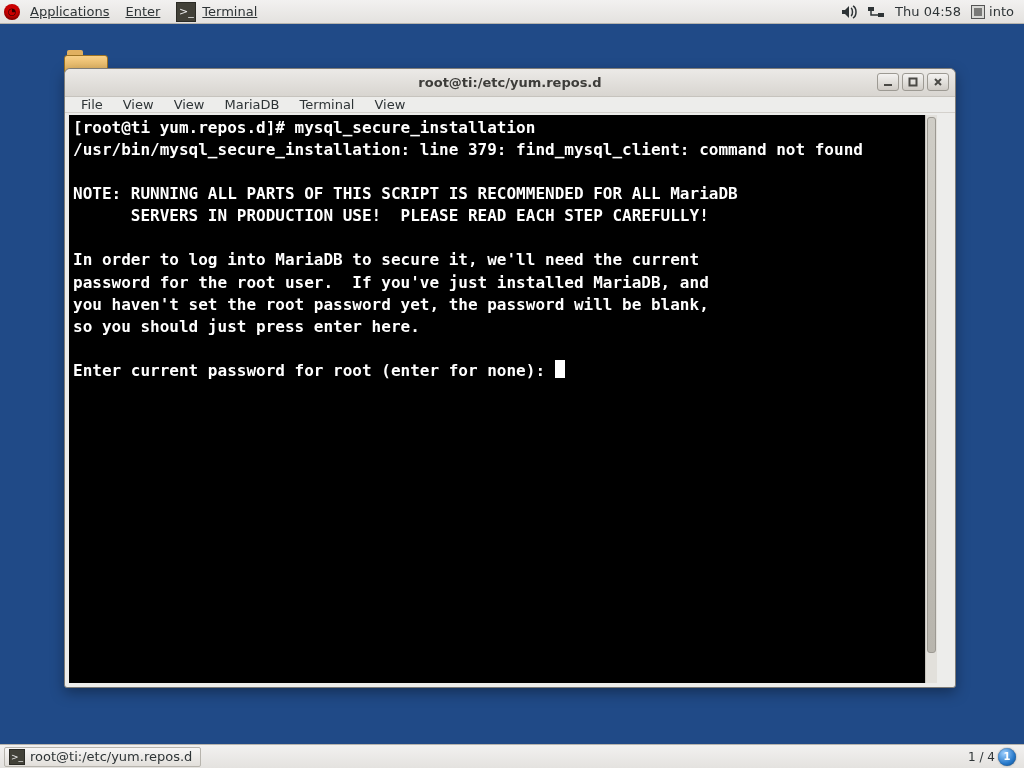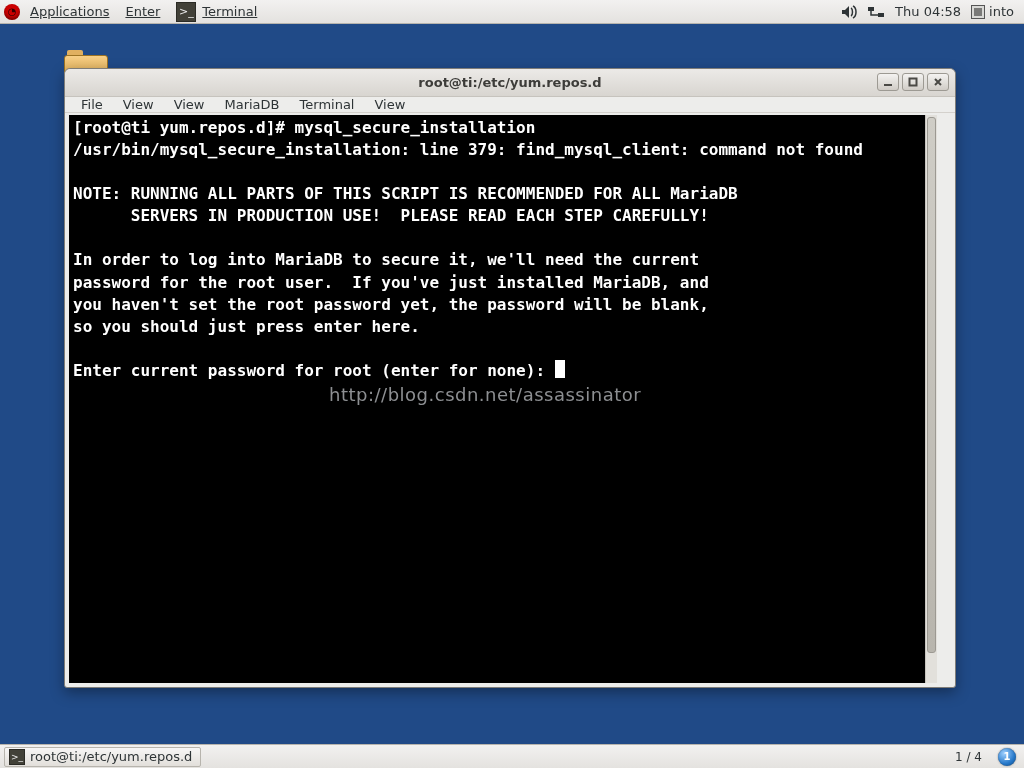--- a/index.html
+++ b/index.html
@@ -68,21 +68,21 @@
 
   
   .panel-bottom { position:absolute; bottom:0; left:0; right:0; height:24px;
     background:linear-gradient(#f2f1f0,#e4e2df); border-top:1px solid #b7b4ad;
     display:flex; align-items:center; padding:0 4px;}
   .task { display:flex; align-items:center; gap:5px; height:20px;
     background:linear-gradient(#f7f6f5,#e2dfda); border:1px solid #b7b4ad;
     border-radius:2px; padding:0 8px 0 4px;}
   .task .ico { width:16px; height:16px; background:#424138; border:1px solid #2b2b25;
     color:#eee; font-size:9px; display:flex; align-items:center; justify-content:center;}
-  .ws { margin-left:auto; display:flex; align-items:center; gap:16px; padding-right:4px;}
+  .ws { margin-left:auto; display:flex; align-items:center; gap:3px; padding-right:4px;}
   .ws .counter { font-size:12px; }
   .ws .badge { width:18px; height:18px; border-radius:50%;
     background:radial-gradient(circle at 35% 30%,#9fd0ff,#2678c9 60%,#0d4a86);
     display:flex; align-items:center; justify-content:center; color:#fff;
     font-size:10px; font-weight:bold; box-shadow:0 0 1px #0b3a6b inset, 0 0 2px rgba(0,0,0,.4);}
 </style>
 </head>
 <body>
 
 <div class="panel-top">
@@ -153,21 +153,21 @@
 <span>/usr/bin/mysql_secure_installation: line 379: find_mysql_client: command not found</span>
 
 <span>NOTE: RUNNING ALL PARTS OF THIS SCRIPT IS RECOMMENDED FOR ALL MariaDB</span>
 <span>      SERVERS IN PRODUCTION USE!  PLEASE READ EACH STEP CAREFULLY!</span>
 
 <span>In order to log into MariaDB to secure it, we'll need the current</span>
 <span>password for the root user.  If you've just installed MariaDB, and</span>
 <span>you haven't set the root password yet, the password will be blank,</span>
 <span>so you should just press enter here.</span>
 
-<span>Enter current password for root (enter for none): </span><span class="cursor"></span><span class="wm">http://blog.csdn.net/assassinator</span></div>
+<span>Enter current password for root (enter for none): </span><span class="cursor"></span></div>
     <div class="term-scroll">
       <div class="thumb"></div>
     </div>
   </div>
 </div>
 
 <div class="panel-bottom">
   <div class="task">
     <span class="ico">&gt;_</span>
     <span>root@ti:/etc/yum.repos.d</span>

